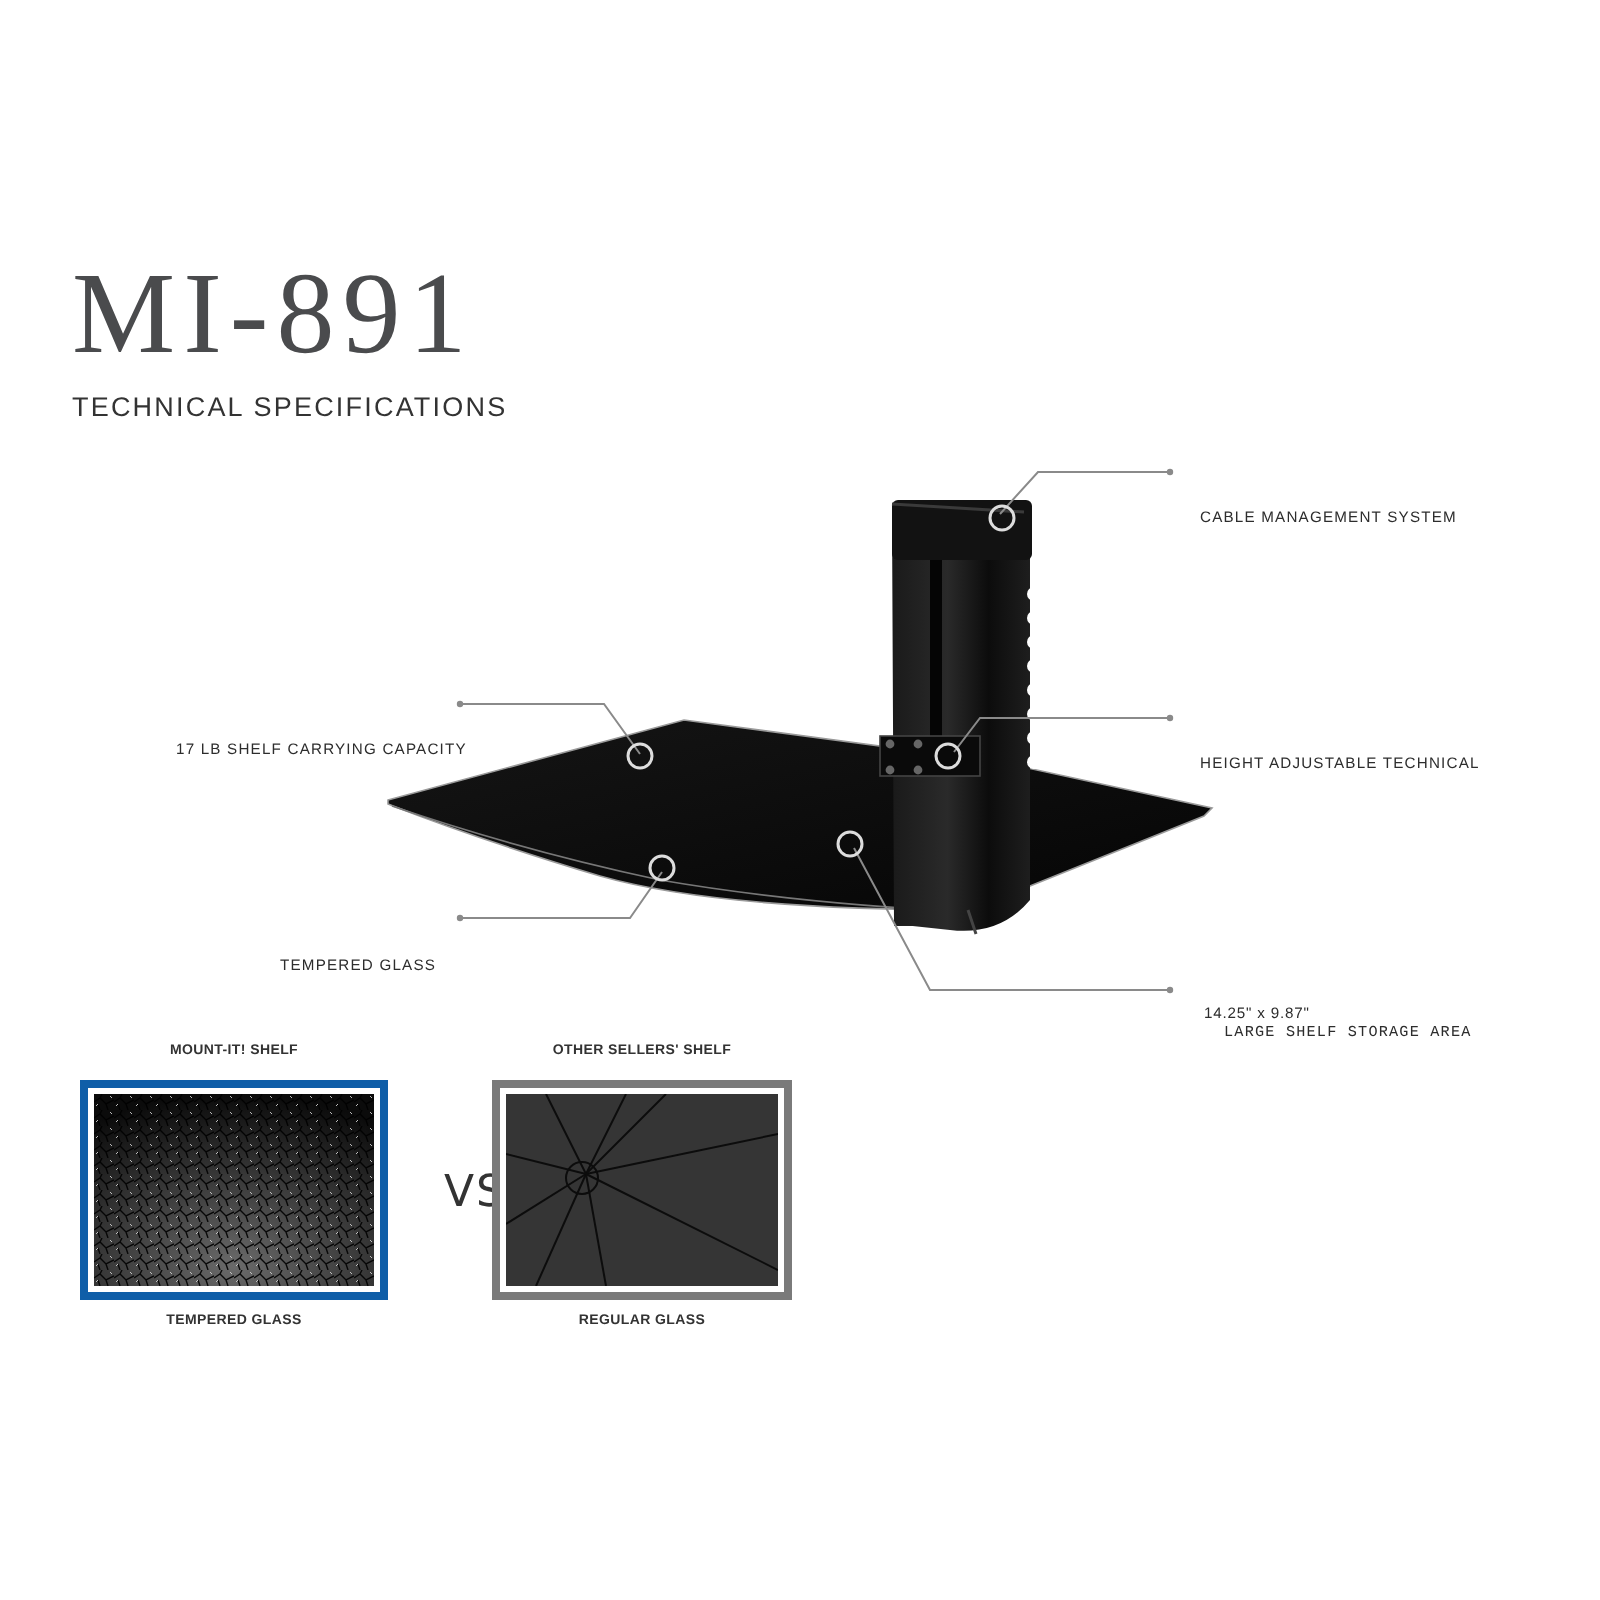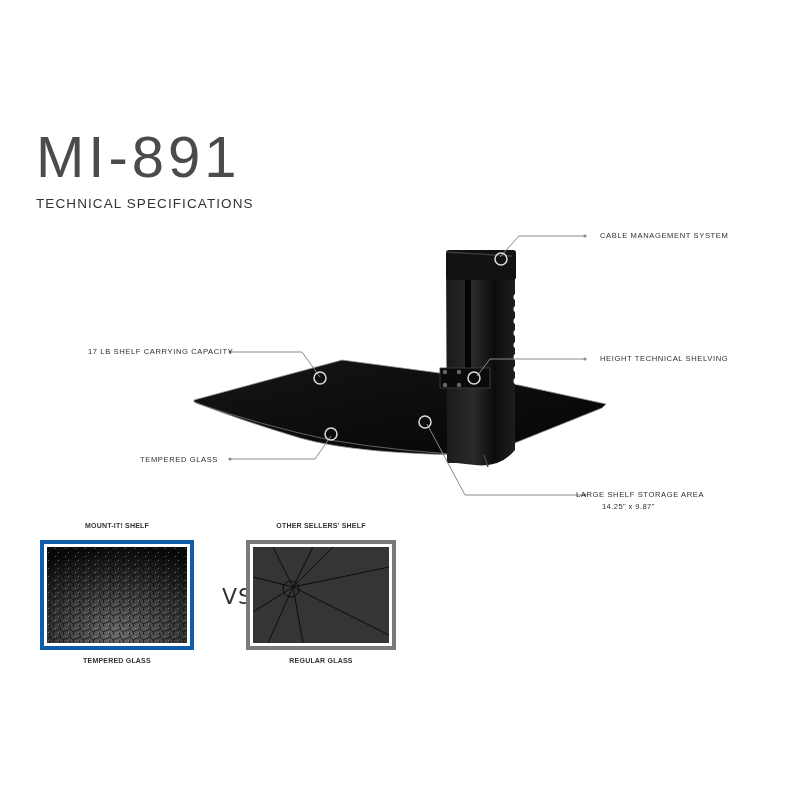--- a/index.html
+++ b/index.html
@@ -1,20 +1,20 @@
 <!DOCTYPE html>
 <html><head>
 <meta charset="utf-8">
 <style>
   html, body { margin:0; padding:0; background:#ffffff; }
   body { width:800px; height:800px; position:relative; overflow:hidden; font-family:"Liberation Sans", sans-serif; color:#2b2b2b; }
   .abs { position:absolute; }
-  .title { left:36px; top:128px; font-family:Liberation Sans, sans-serif; font-size:58px; letter-spacing:4px; color:#4a4b4d; font-weight:400; line-height:1; }
+  .title { left:36px; top:128px; font-family:Liberation Serif, serif; font-size:58px; letter-spacing:4px; color:#4a4b4d; font-weight:400; line-height:1; }
   .subtitle { left:36px; top:196px; font-size:13.5px; letter-spacing:1.1px; font-weight:400; color:#333; }
-  .label { font-size:7.6px; letter-spacing:0.6px; color:#2d2d2d; white-space:nowrap; }
+  .label { font-size:7.6px; letter-spacing:0.6px; color:#2d2d2d; white-space:nowrap;margin-top:23px; }
   .label2 { font-size:7.6px; letter-spacing:0.4px; color:#2d2d2d; white-space:nowrap; }
   svg.scene { position:absolute; left:0; top:0; }
   .cmp-head { font-size:7px; letter-spacing:0.2px; font-weight:700; color:#333; text-align:center; width:160px; }
   .vs { left:222px; top:584px; font-size:22px; color:#333; letter-spacing:1px; font-family:"DejaVu Sans", sans-serif;text-align:center; }
   .frame { position:absolute; box-sizing:border-box; }
   .frame-blue { left:40px; top:540px; width:154px; height:110px; border:4px solid #0f5ea8; background:#fff; padding:3px; }
   .frame-gray { left:246px; top:540px; width:150px; height:110px; border:4px solid #7a7a7a; background:#fff; padding:3px; }
   .glass { width:100%; height:100%; }
 </style>
 </head>
@@ -89,23 +89,23 @@
     <circle cx="585" cy="236" r="1.6"></circle>
       <circle cx="230" cy="352" r="1.6"></circle>
     <circle cx="585" cy="359" r="1.6"></circle>
       <circle cx="230" cy="459" r="1.6"></circle>
     <circle cx="585" cy="495" r="1.6"></circle>
   </g>
 </svg>
 
 <div class="abs label" style="left:600px;top:231px;">CABLE MANAGEMENT SYSTEM</div>
 <div class="abs label" style="left:88px;top:347px;">17 LB SHELF CARRYING CAPACITY</div>
-<div class="abs label" style="left:600px;top:354px;">HEIGHT TECHNICAL SHELVING</div>
+<div class="abs label" style="left:600px;top:354px;">HEIGHT ADJUSTABLE TECHNICAL</div>
 <div class="abs label" style="left:140px;top:455px;">TEMPERED GLASS</div>
-<div class="abs label" style="left:576px;top:490px;">LARGE SHELF STORAGE AREA</div>
+<div class="abs label" style="left:612px;top:490px;font-family:Liberation Mono, monospace;">LARGE SHELF STORAGE AREA</div>
 <div class="abs label2" style="left:602px;top:502px;">14.25" x 9.87"</div>
 
 <div class="abs cmp-head" style="left:37px;top:522px;">MOUNT-IT! SHELF</div>
 <div class="abs cmp-head" style="left:241px;top:522px;">OTHER SELLERS' SHELF</div>
 
 <div class="frame frame-blue">
   <svg class="glass" viewBox="0 0 140 96" preserveAspectRatio="none">
     <defs>
       <radialGradient id="tg" cx="0.5" cy="0.9" r="0.9">
         <stop offset="0" stop-color="#6a6a6a"></stop>

